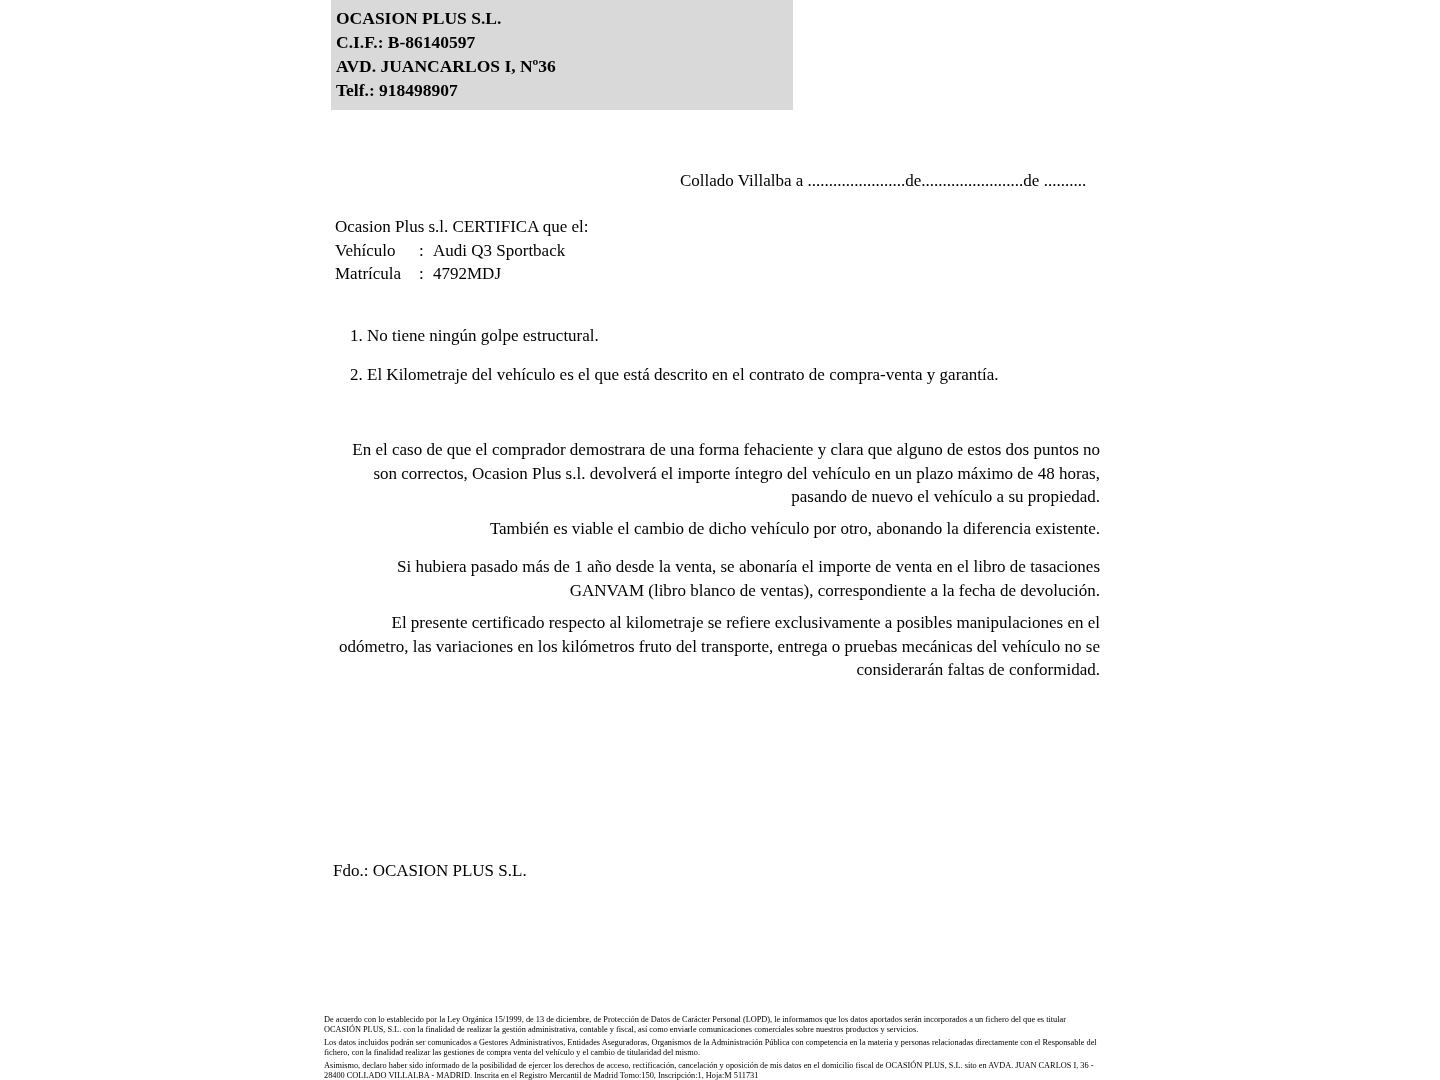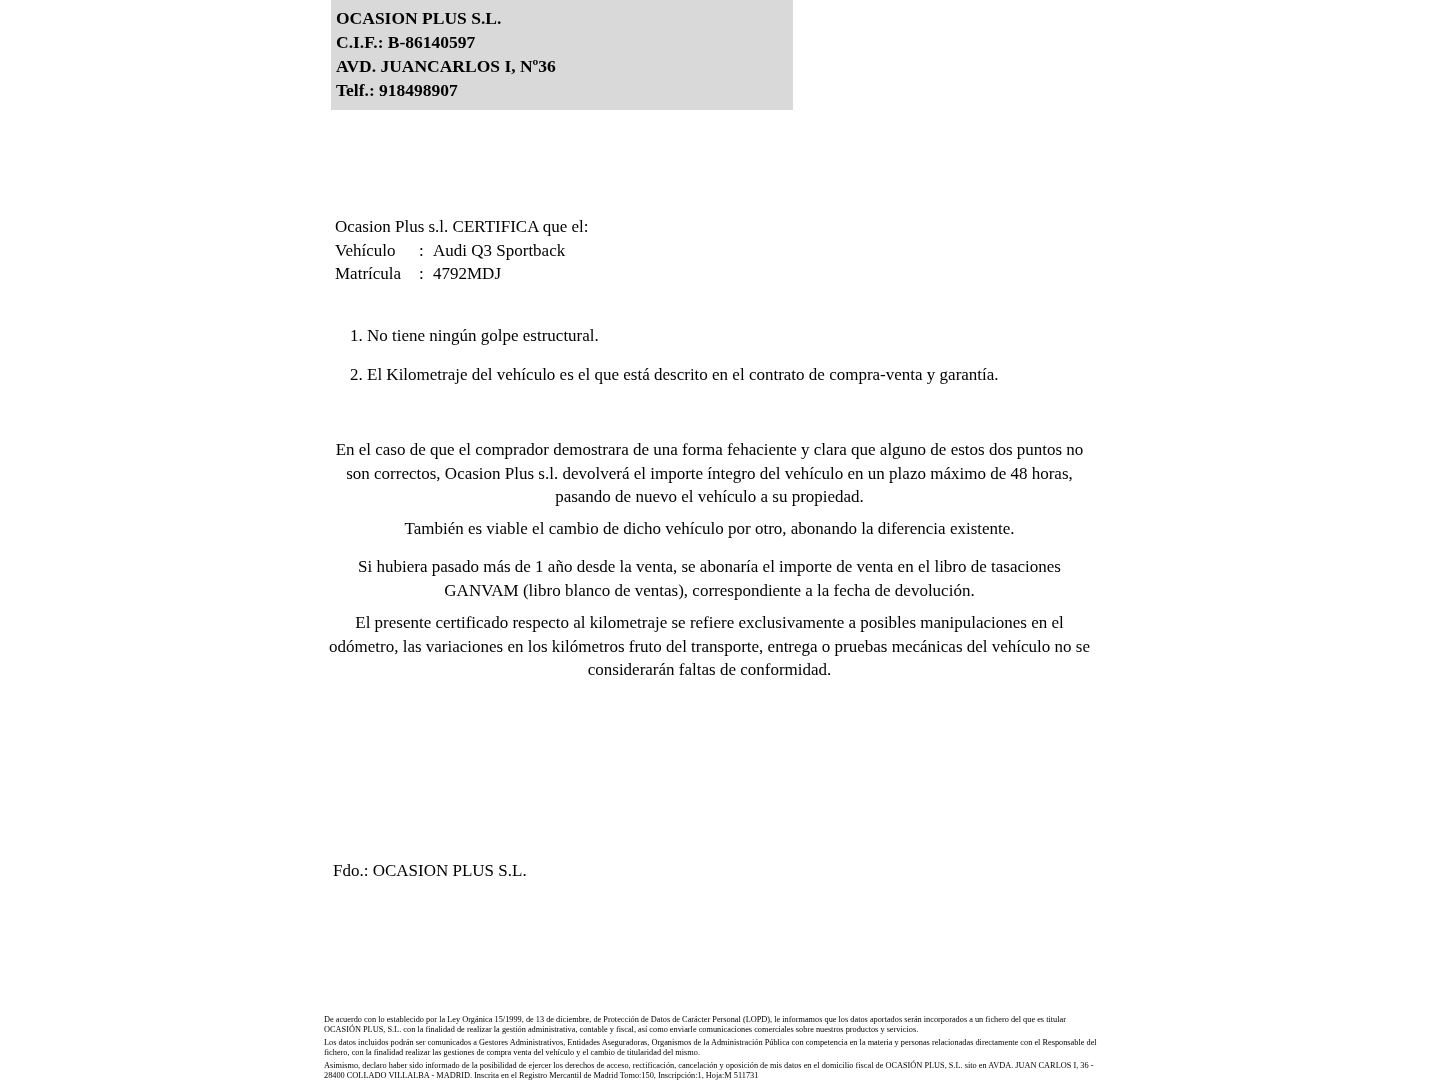--- a/index.html
+++ b/index.html
@@ -84,25 +84,25 @@
     font-size: 17px;
     line-height: 23px;
     white-space: nowrap;
   }
   #point-1 { top: 324px; }
   #point-2 { top: 363px; }
 
   
   .para {
     position: absolute;
-    left: 327px;
+    left: 335px;
     width: 765px;
     font-size: 17px;
     line-height: 23.5px;
-    text-align: center;
+    text-align: right;
   }
   #para-1 { top: 438px; }
   #para-2 { top: 517px; }
   #para-3 { top: 555px; }
   #para-4 { top: 611px; }
 
   
   .signature {
     position: absolute;
     left: 333px;
@@ -131,20 +131,21 @@
 
 <div class="page">
 
   <div class="company-box">
     <div class="company-line">OCASION PLUS S.L.</div>
     <div class="company-line">C.I.F.: B-86140597</div>
     <div class="company-line">AVD. JUANCARLOS I, Nº36</div>
     <div class="company-line">Telf.: 918498907</div>
   </div>
 
+  <div class="date-line">Collado Villalba a .......................de........................de ..........</div>
 
   <div class="certifies">
     <div class="cert-intro">Ocasion Plus s.l. CERTIFICA que el:</div>
     <div class="cert-row">
       <span class="cert-label">Vehículo</span>
       <span class="cert-sep">:</span>
       <span>Audi Q3 Sportback</span>
     </div>
     <div class="cert-row">
       <span class="cert-label">Matrícula</span>

